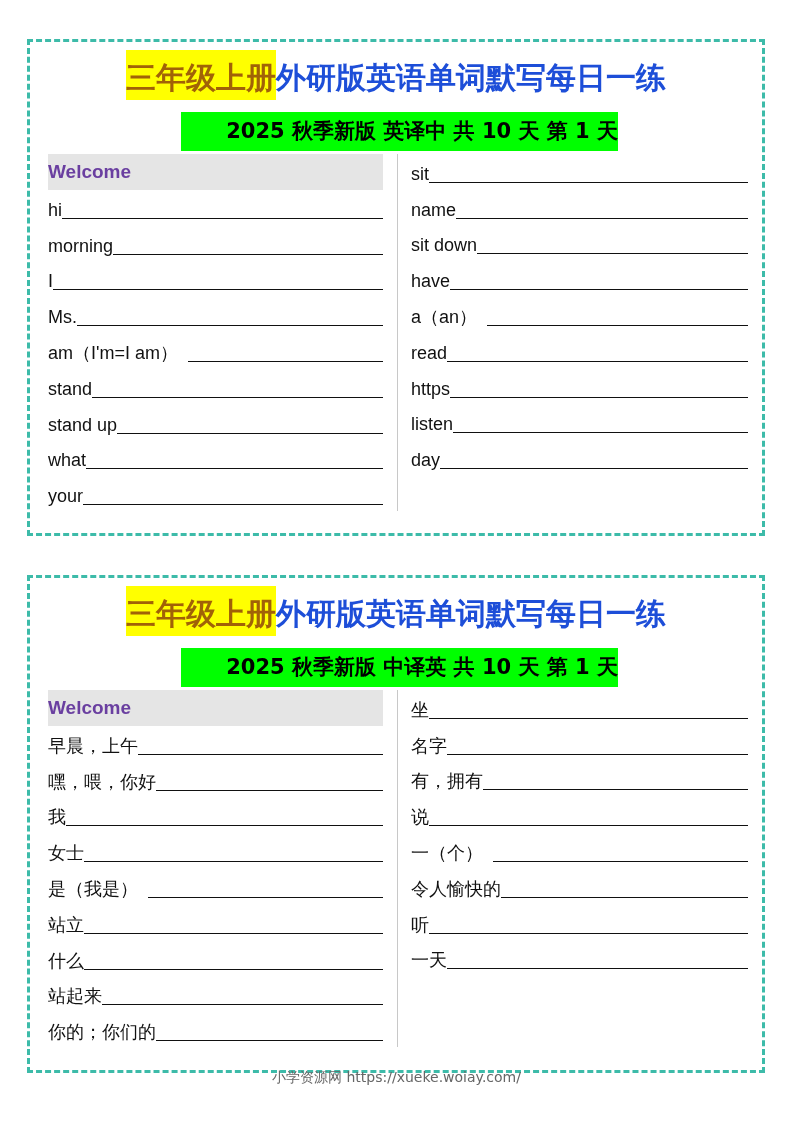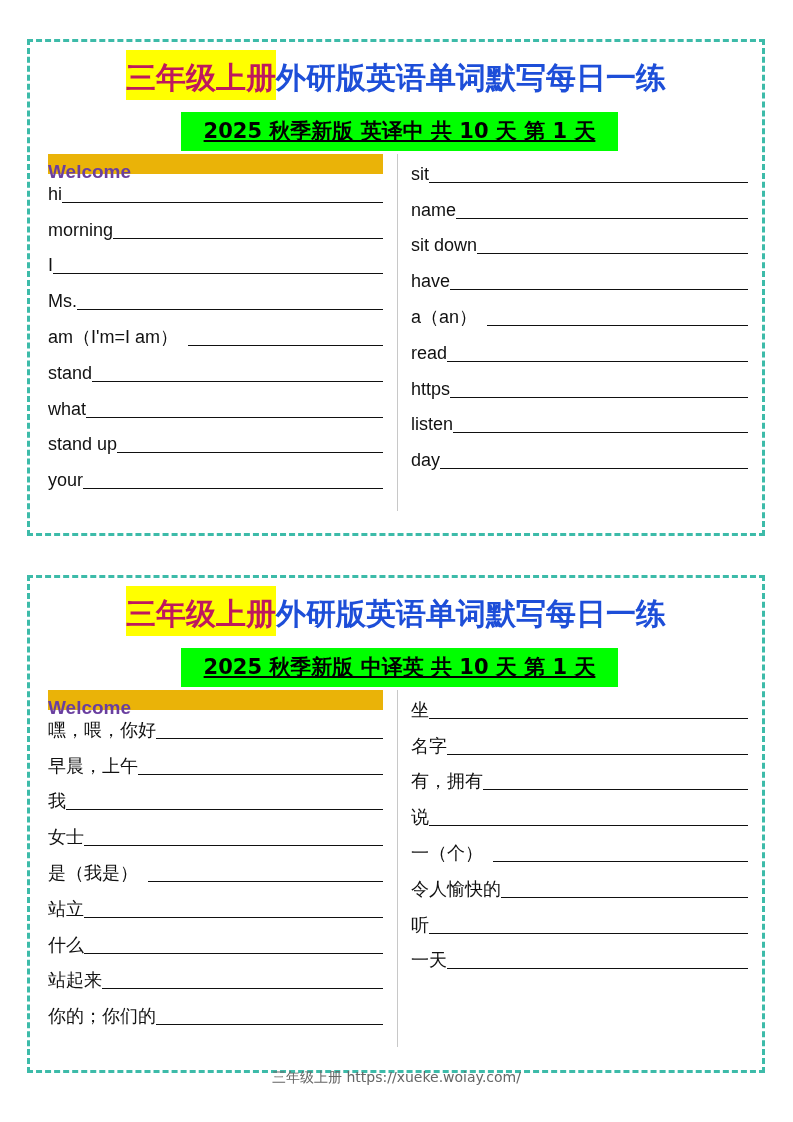--- a/index.html
+++ b/index.html
@@ -2,28 +2,28 @@
 <html><head>
 <meta charset="utf-8">
 <style>
   html, body { margin:0; padding:0; background:#ffffff; }
   body { width:793px; height:1122px; position:relative; overflow:hidden;
          font-family:"DejaVu Sans", sans-serif; color:#111; }
   .card { position:absolute; left:27px; width:738px; border:3px dashed #3dbba9; box-sizing:border-box; }
   .card.c1 { top:39px; height:497px; }
   .card.c2 { top:575px; height:498px; }
   .title { position:absolute; left:0; right:0; top:8px; text-align:center; font-size:30px; font-weight:bold; letter-spacing:0px; line-height:56px; white-space:nowrap; }
-  .title .hl { background:#ffff00; color:#be185d; padding:0 0 0 0; display:inline-block; height:50px; }
+  .title .hl { background:#ffff00; color:#a16207; padding:0 0 0 0; display:inline-block; height:50px; }
   .title .rest { color:#1d4ed8; }
-  .subtitle { position:absolute; left:151px; width:437px; top:70px; height:39px; background:#00ff00; text-align:center; font-size:21px; font-weight:bold; line-height:39px; white-space:nowrap; color:#000;text-decoration:underline; }
+  .subtitle { position:absolute; left:151px; width:437px; top:70px; height:39px; background:#00ff00; text-align:right; font-size:21px; font-weight:bold; line-height:39px; white-space:nowrap; color:#000; }
   .col { position:absolute; top:112px; }
   .col.left { left:18px; width:335px; }
   .col.right { left:381px; width:337px;text-align:center; }
   .divider { position:absolute; left:367px; top:112px; width:1px; height:357px; background:#c8c8c8; }
-  .section-head { height:20px; background:#eab308; color:#6a3fa0; font-size:19px; line-height:36px; padding-left:0; font-weight:bold; font-family:"Liberation Sans", sans-serif; }
+  .section-head { height:36px; background:#e5e5e5; color:#6a3fa0; font-size:19px; line-height:36px; padding-left:0; font-weight:bold; font-family:"Liberation Sans", sans-serif; }
   .row { height:35.8px; display:flex; align-items:flex-end; font-size:18px; font-family:"Liberation Sans", sans-serif; }
   .row .label { white-space:nowrap; padding-bottom:5px; line-height:22px; }
   .row .line { flex:1; border-bottom:1.5px solid #111; margin-bottom:7px; height:1px; }
   .col.right .row:first-child { }
   .footer { position:absolute; top:1069px; left:0; width:793px; text-align:center; font-size:14px; color:#666; font-family:"DejaVu Sans", sans-serif; }
 </style>
 </head>
 <body>
 
 <div class="card c1">
@@ -52,25 +52,25 @@
       </div>
     <div class="row">
         <span class="label" style="padding-right:10px">am（I'm=I am）</span>
         <span class="line"></span>
       </div>
     <div class="row">
         <span class="label">stand</span>
         <span class="line"></span>
       </div>
     <div class="row">
-        <span class="label">what</span>
+        <span class="label">stand up</span>
         <span class="line"></span>
       </div>
     <div class="row">
-        <span class="label">stand up</span>
+        <span class="label">what</span>
         <span class="line"></span>
       </div>
     <div class="row">
         <span class="label">your</span>
         <span class="line"></span>
       </div>
   </div>
   <div class="col right">
     <div class="row">
         <span class="label">sit</span>
@@ -113,25 +113,25 @@
 
 <div class="card c2">
   <div class="title">
     <span class="hl">三年级上册</span><span class="rest">外研版英语单词默写每日一练</span>
   </div>
   <div class="subtitle">2025  秋季新版  中译英  共 10 天   第 1 天</div>
   <div class="divider"></div>
   <div class="col left">
     <div class="section-head">Welcome</div>
     <div class="row">
-        <span class="label">嘿，喂，你好</span>
+        <span class="label">早晨，上午</span>
         <span class="line"></span>
       </div>
     <div class="row">
-        <span class="label">早晨，上午</span>
+        <span class="label">嘿，喂，你好</span>
         <span class="line"></span>
       </div>
     <div class="row">
         <span class="label">我</span>
         <span class="line"></span>
       </div>
     <div class="row">
         <span class="label">女士</span>
         <span class="line"></span>
       </div>
@@ -185,13 +185,13 @@
         <span class="label">听</span>
         <span class="line"></span>
       </div>
     <div class="row">
         <span class="label">一天</span>
         <span class="line"></span>
       </div>
   </div>
 </div>
 
-<div class="footer">三年级上册 https://xueke.woiay.com/</div>
+<div class="footer">小学资源网 https://xueke.woiay.com/</div>
 
 </body></html>

